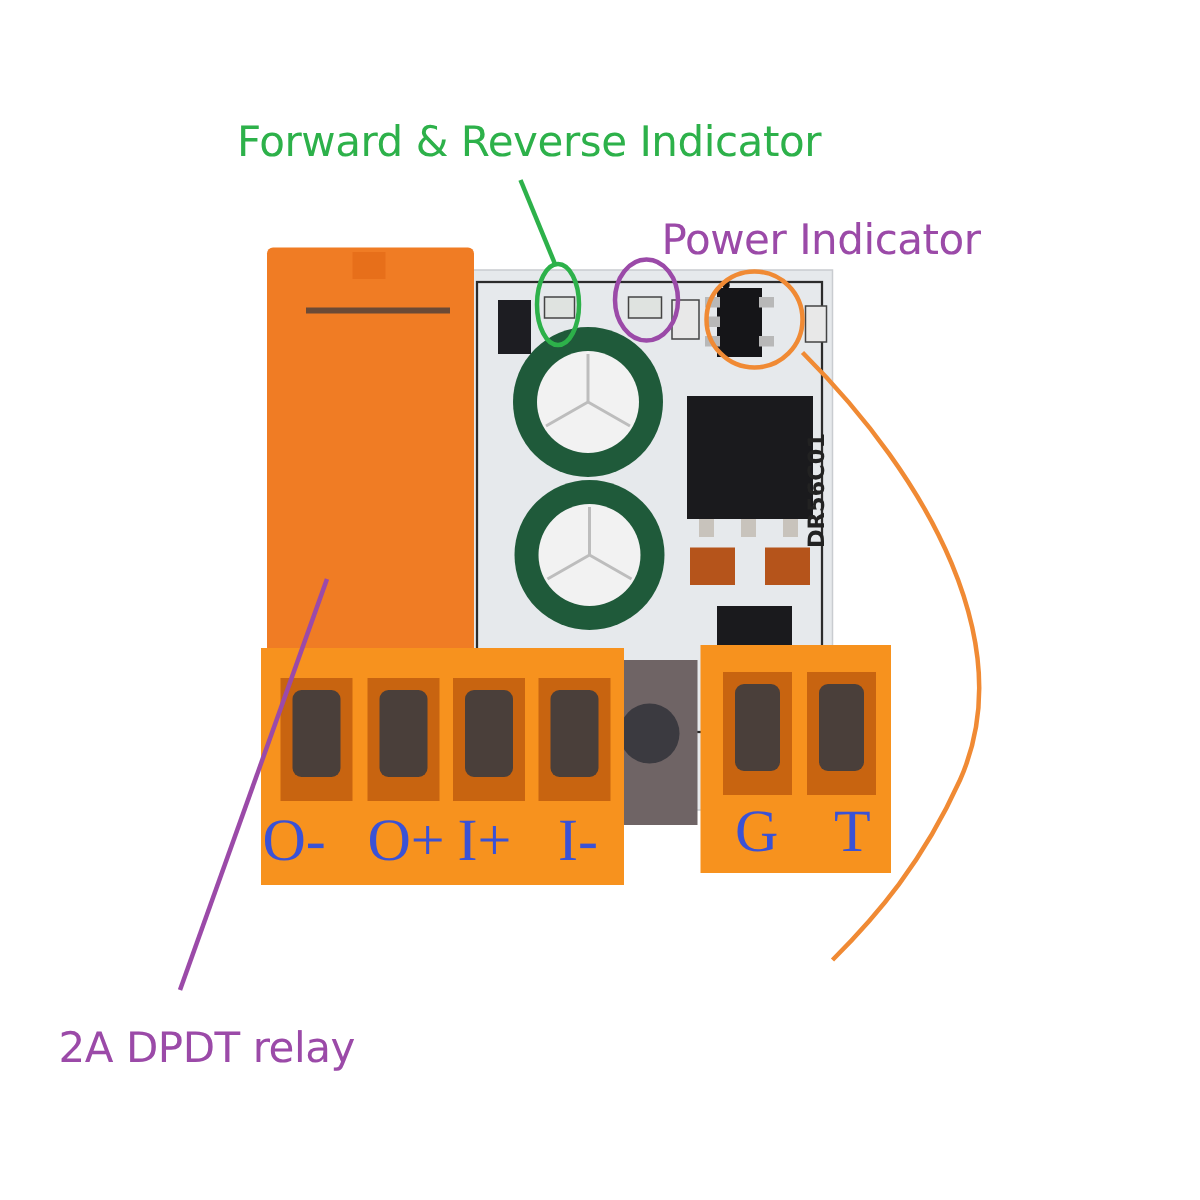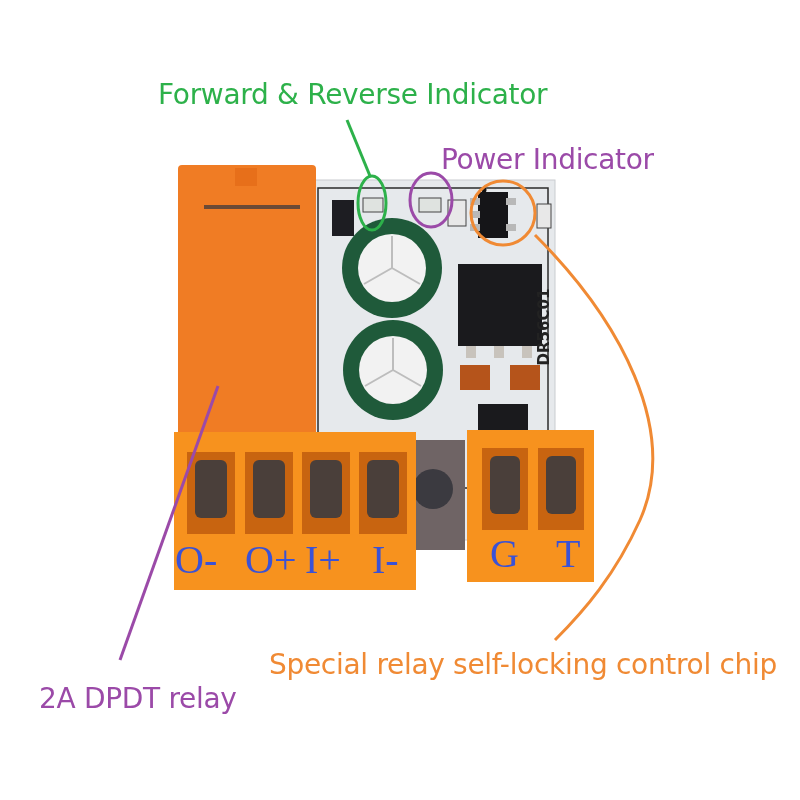--- a/index.html
+++ b/index.html
@@ -97,15 +97,14 @@
   <span class="term-label" style="left:245px;top:540px;color:#3a52d6;">O+</span>
   <span class="term-label" style="left:305px;top:540px;color:#3a52d6;">I+</span>
   <span class="term-label" style="left:372px;top:540px;color:#3a52d6;">I-</span>
   <span class="term-label" style="left:490px;top:534px;color:#3a52d6;">G</span>
   <span class="term-label" style="left:556px;top:534px;color:#3a52d6;">T</span>
 
   <span class="abs" style="left:506px;top:318px;transform:rotate(-90deg);font-family:'DejaVu Sans',sans-serif;font-weight:bold;font-size:15px;color:#222;">DR56C01</span>
 
   <div class="callout" style="left:158px;top:78px;color:#2db14a;">Forward &amp; Reverse Indicator</div>
   <div class="callout" style="left:441px;top:130px;color:#9b4aa8;margin-top:13px;">Power Indicator</div>
-  <div class="callout" style="left:269px;top:648px;color:#f08a34;">Special relay self-locking control chip</div>
   <div class="callout" style="left:39px;top:682px;color:#9b4aa8;">2A DPDT relay</div>
 </div>
 
 </body></html>

